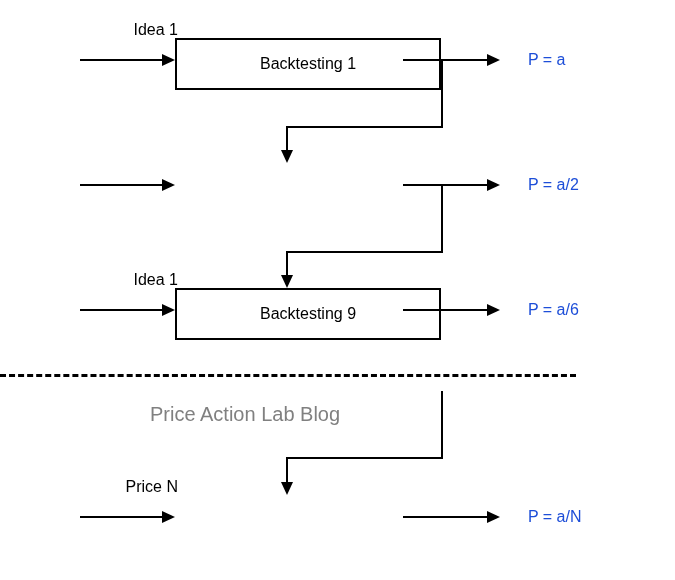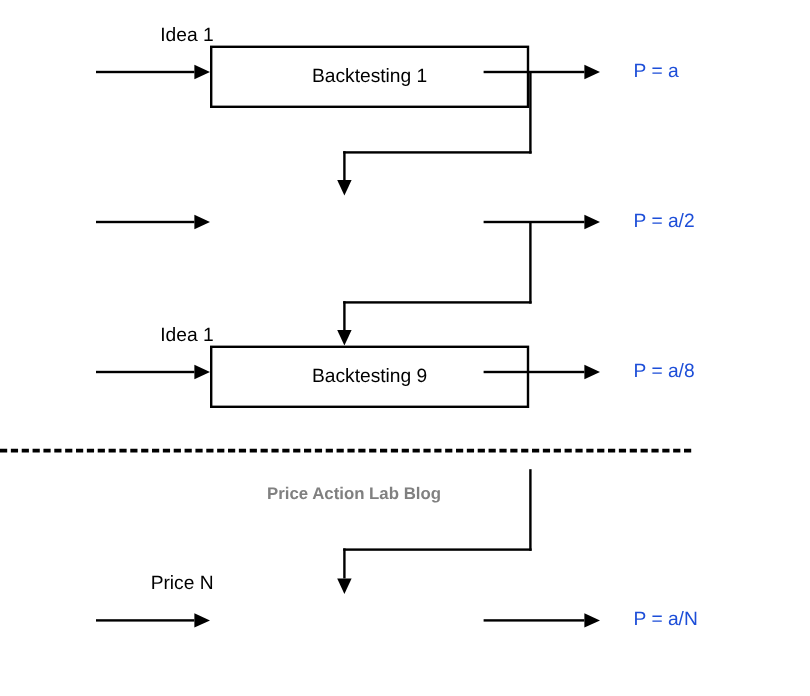--- a/index.html
+++ b/index.html
@@ -71,23 +71,22 @@
     top: 374px;
     width: 576px;
     height: 0;
     border-top: 3px dashed #000000;
   }
   .watermark {
     position: absolute;
     left: 150px;
     top: 403px;
     width: 290px;
-    text-align: center;
-    font-size: 14px;
-    font-weight: bold;
+    font-size: 20px;
+    font-weight: normal;
     color: #808080;
     white-space: nowrap;
   }
 </style>
 </head>
 <body>
 
 <div class="canvas">
 
   <div class="idea-label" style="top:20px">Idea 1</div>
@@ -117,21 +116,21 @@
   <div class="ah-down" style="left:281px; top:275px"></div>
 
   <div class="idea-label" style="top:270px">Idea 1</div>
   <div class="hline" style="left:80px; top:309px; width:82px"></div>
   <div class="ah-right" style="left:162px; top:304px"></div>
   <div class="proc-box" style="top:288px">
     <span>Backtesting 9</span>
   </div>
   <div class="hline" style="left:403px; top:309px; width:84px"></div>
   <div class="ah-right" style="left:487px; top:304px"></div>
-  <div class="out-label" style="top:300px">P = a/8</div>
+  <div class="out-label" style="top:300px">P = a/6</div>
 
   <div class="dashed-sep"></div>
 
   <div class="watermark">Price Action Lab Blog</div>
 
   <div class="vline" style="left:441px; top:391px; height:68px"></div>
   <div class="hline" style="left:286px; top:457px; width:157px"></div>
   <div class="vline" style="left:286px; top:457px; height:25px"></div>
   <div class="ah-down" style="left:281px; top:482px"></div>
 

